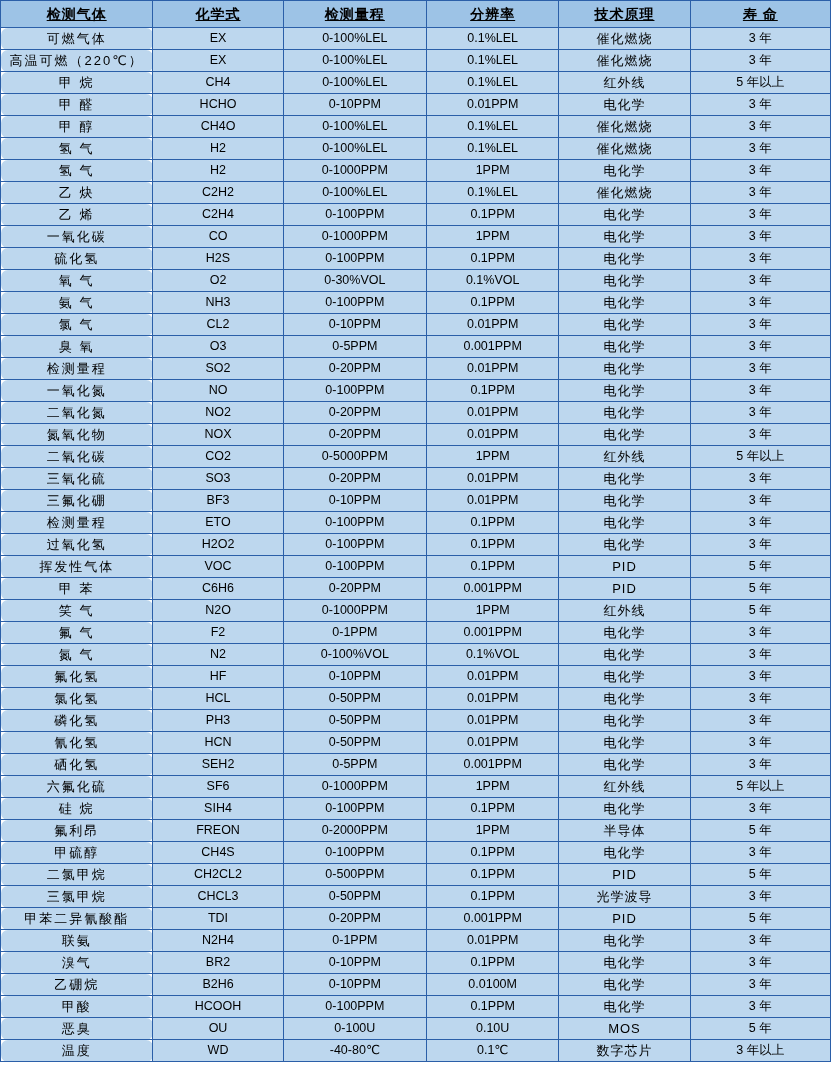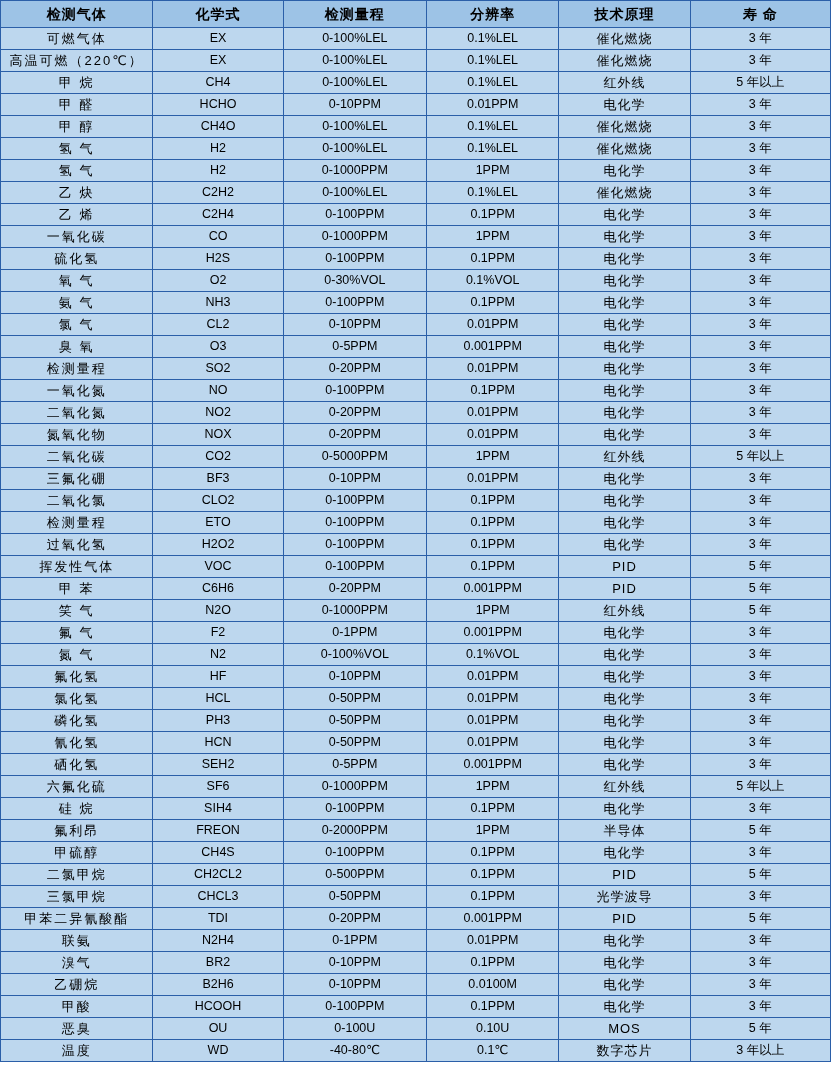--- a/index.html
+++ b/index.html
@@ -28,31 +28,33 @@
     overflow: hidden;
     white-space: nowrap;
   }
   #gas-table thead th {
     background: #9dc3e6;
     font-size: 14px;
     font-weight: bold;
     height: 26px;
     line-height: 26px;
     letter-spacing: 1px;
+    text-decoration: underline;
   }
   #gas-table tbody td {
     background: #bdd7ee;
     font-size: 12.5px;
   }
   #gas-table tbody td.cn {
     font-size: 13px;
     letter-spacing: 1px;
   }
   #gas-table tbody tr td:nth-child(1) {
     letter-spacing: 2px;
+    border-radius: 7px;
   }
   .col-1 { width: 152px; }
   .col-2 { width: 130px; }
   .col-3 { width: 143px; }
   .col-4 { width: 132px; }
   .col-5 { width: 131px; }
   .col-6 { width: 140px; }
 </style>
 </head>
 <body>
@@ -231,32 +233,32 @@
       </tr>
       <tr>
         <td class="cn">二氧化碳</td>
         <td>CO2</td>
         <td>0-5000PPM</td>
         <td>1PPM</td>
         <td class="cn">红外线</td>
         <td>5 年以上</td>
       </tr>
       <tr>
+        <td class="cn">三氧化硫</td>
+        <td>SO3</td>
+        <td>0-20PPM</td>
+        <td>0.01PPM</td>
+        <td class="cn">电化学</td>
+        <td>3 年</td>
+      </tr>
+      <tr>
         <td class="cn">三氟化硼</td>
         <td>BF3</td>
         <td>0-10PPM</td>
         <td>0.01PPM</td>
-        <td class="cn">电化学</td>
-        <td>3 年</td>
-      </tr>
-      <tr>
-        <td class="cn">二氧化氯</td>
-        <td>CLO2</td>
-        <td>0-100PPM</td>
-        <td>0.1PPM</td>
         <td class="cn">电化学</td>
         <td>3 年</td>
       </tr>
       <tr>
         <td class="cn">检测量程</td>
         <td>ETO</td>
         <td>0-100PPM</td>
         <td>0.1PPM</td>
         <td class="cn">电化学</td>
         <td>3 年</td>

